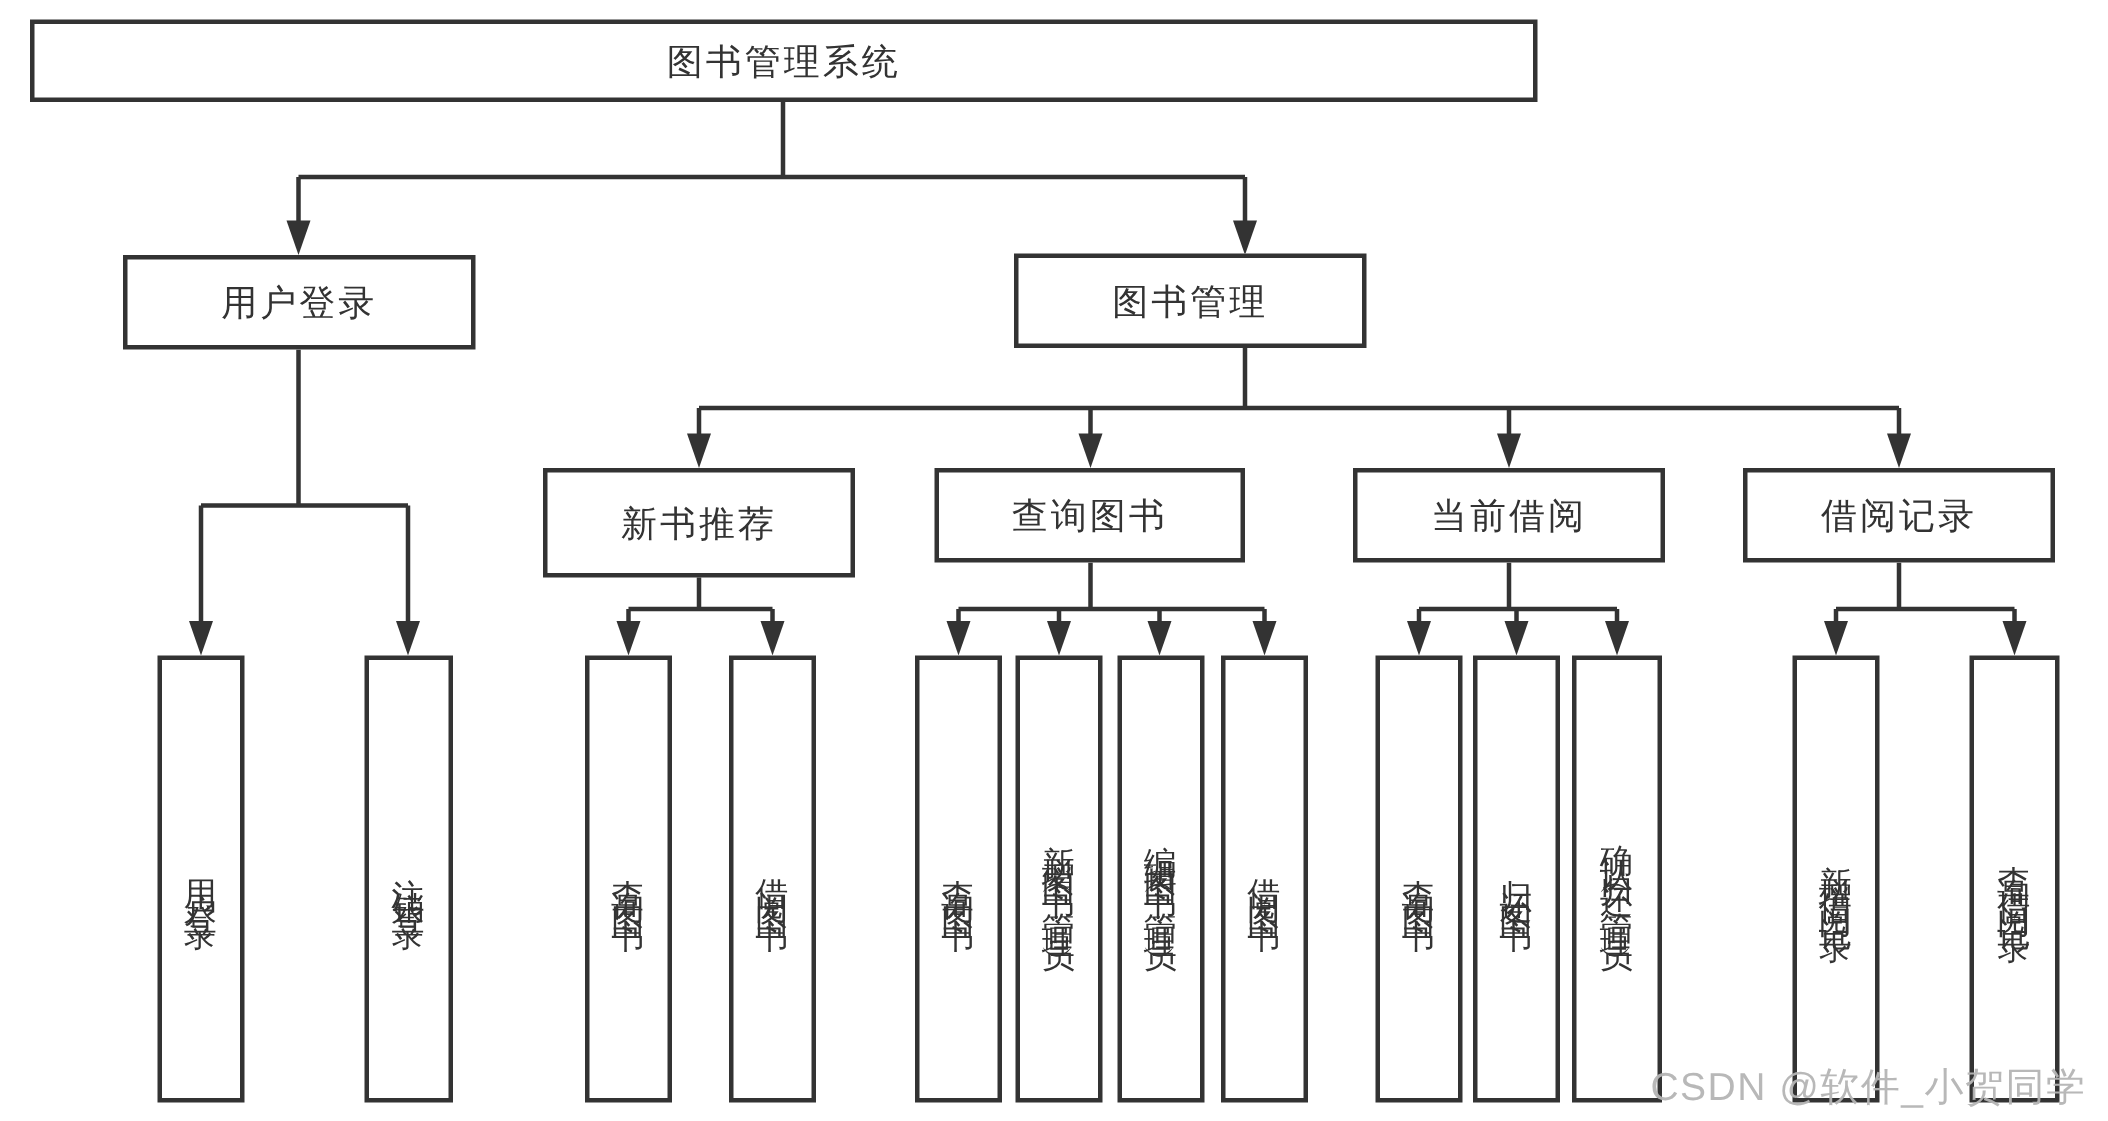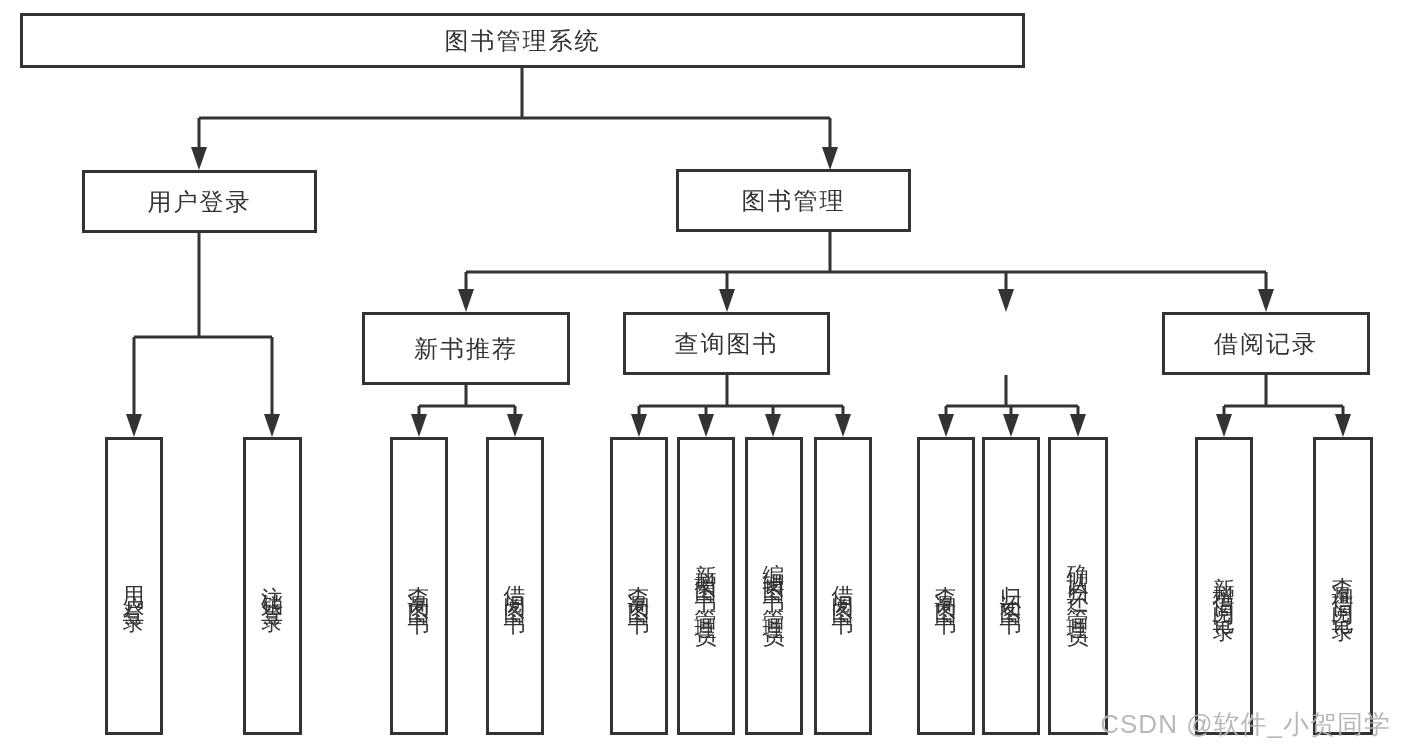--- a/index.html
+++ b/index.html
@@ -83,20 +83,23 @@
   <div class="node hnode" style="left:676px;top:169px;width:235px;height:63px;">
     <span>图书管理</span>
   </div>
 
   <div class="node hnode" style="left:362px;top:312px;width:208px;height:73px;">
     <span>新书推荐</span>
   </div>
   <div class="node hnode" style="left:623px;top:312px;width:207px;height:63px;">
     <span>查询图书</span>
   </div>
+  <div class="node hnode" style="left:902px;top:312px;width:208px;height:63px;">
+    <span>当前借阅</span>
+  </div>
   <div class="node hnode" style="left:1162px;top:312px;width:208px;height:63px;">
     <span>借阅记录</span>
   </div>
 
   <div class="node leaf" style="left:105px;top:437px;width:58px;height:298px;">
     <span class="vtext">用户登录</span>
   </div>
   <div class="node leaf" style="left:243px;top:437px;width:59px;height:298px;">
     <span class="vtext">注销登录</span>
   </div>

